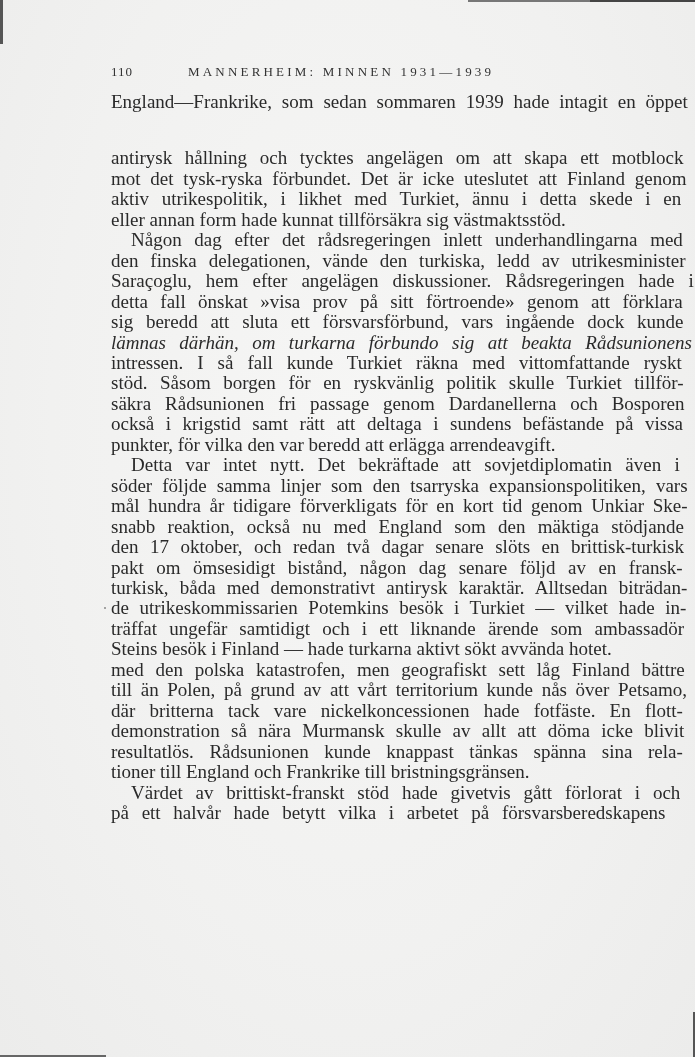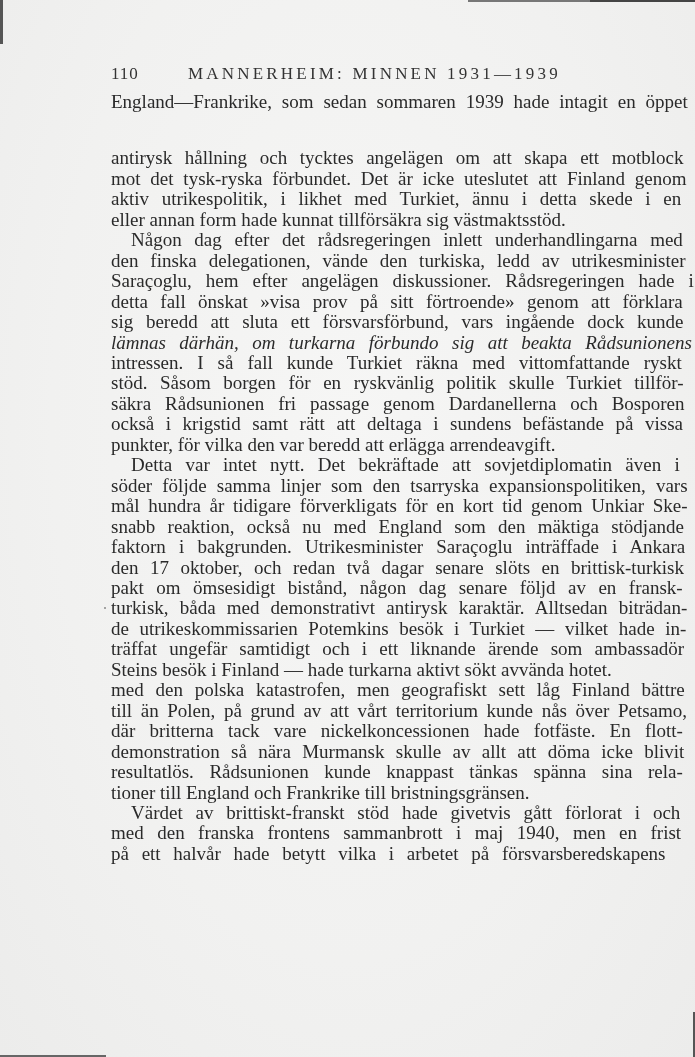--- a/index.html
+++ b/index.html
@@ -46,21 +46,21 @@
       position: absolute; left: 0; bottom: 0;
       width: 106px; height: 2px;
       background: #666;
     }
     .running-head {
       position: absolute;
       left: 111px;
       top: 64px;
       width: 480px;
       height: 22px;
-      font-size: 17px;
+      font-size: 13px;
       letter-spacing: 3.2px;
       color: #333;
       white-space: nowrap;
     }
     .running-head .folio {
       position: absolute;
       left: 0; top: 0;
       letter-spacing: 1px;
     }
     .running-head .title {
@@ -129,30 +129,28 @@
       <span class="line" style="word-spacing: 8.72852px; font-style: italic;">lämnas därhän, om turkarna förbundo sig att beakta Rådsunionens</span>
       <span class="line" style="word-spacing: 9.24132px;">intressen. I så fall kunde Turkiet räkna med vittomfattande ryskt</span>
       <span class="line" style="word-spacing: 7.87153px;">stöd. Såsom borgen för en ryskvänlig politik skulle Turkiet tillför-</span>
       <span class="line" style="word-spacing: 9.18973px;">säkra Rådsunionen fri passage genom Dardanellerna och Bosporen</span>
       <span class="line" style="word-spacing: 6.76705px;">också i krigstid samt rätt att deltaga i sundens befästande på vissa</span>
       <span class="line last">punkter, för vilka den var beredd att erlägga arrendeavgift.</span>
       <span class="line indent" style="word-spacing: 8.56076px;">Detta var intet nytt. Det bekräftade att sovjetdiplomatin även i</span>
       <span class="line" style="word-spacing: 5.38672px;">söder följde samma linjer som den tsarryska expansionspolitiken, vars</span>
       <span class="line" style="word-spacing: 3.92045px;">mål hundra år tidigare förverkligats för en kort tid genom Unkiar Ske-</span>
       <span class="line" style="word-spacing: 7.50174px;">snabb reaktion, också nu med England som den mäktiga stödjande</span>
-      <span class="line" style="word-spacing: 8.37723px;">faktorn i bakgrunden. Utrikesminister Saraçoglu inträffade i Ankara</span>
       <span class="line" style="word-spacing: 6.775px;">den 17 oktober, och redan två dagar senare slöts en brittisk-turkisk</span>
       <span class="line" style="word-spacing: 7.72031px;">pakt om ömsesidigt bistånd, någon dag senare följd av en fransk-</span>
       <span class="line" style="word-spacing: 6.42188px;">turkisk, båda med demonstrativt antirysk karaktär. Alltsedan biträdan-</span>
       <span class="line" style="word-spacing: 5.80556px;">de utrikeskommissarien Potemkins besök i Turkiet — vilket hade in-</span>
       <span class="line" style="word-spacing: 7.38715px;">träffat ungefär samtidigt och i ett liknande ärende som ambassadör</span>
       <span class="line last">Steins besök i Finland — hade turkarna aktivt sökt avvända hotet.</span>
       <span class="line" style="word-spacing: 6.99306px;">med den polska katastrofen, men geografiskt sett låg Finland bättre</span>
       <span class="line" style="word-spacing: 3.85938px;">till än Polen, på grund av att vårt territorium kunde nås över Petsamo,</span>
       <span class="line" style="word-spacing: 9.42969px;">där britterna tack vare nickelkoncessionen hade fotfäste. En flott-</span>
       <span class="line" style="word-spacing: 6.56719px;">demonstration så nära Murmansk skulle av allt att döma icke blivit</span>
       <span class="line" style="word-spacing: 10.8326px;">resultatlös. Rådsunionen kunde knappast tänkas spänna sina rela-</span>
       <span class="line last">tioner till England och Frankrike till bristningsgränsen.</span>
       <span class="line indent" style="word-spacing: 8.09722px;">Värdet av brittiskt-franskt stöd hade givetvis gått förlorat i och</span>
-      <span class="line" style="word-spacing: 8.73438px;">med den franska frontens sammanbrott i maj 1940, men en frist</span>
       <span class="line" style="word-spacing: 7.97222px;">på ett halvår hade betytt vilka i arbetet på försvarsberedskapens</span>
     </div>
 </div>
 
 </body></html>

